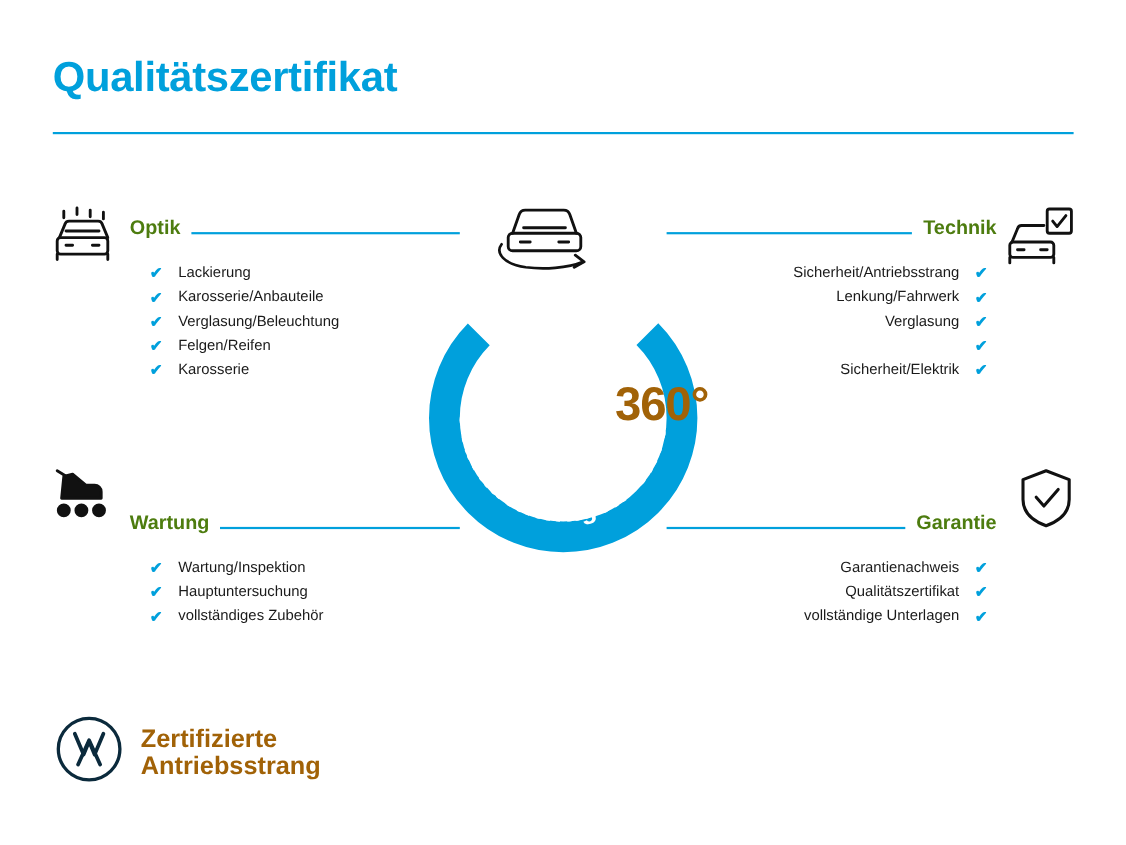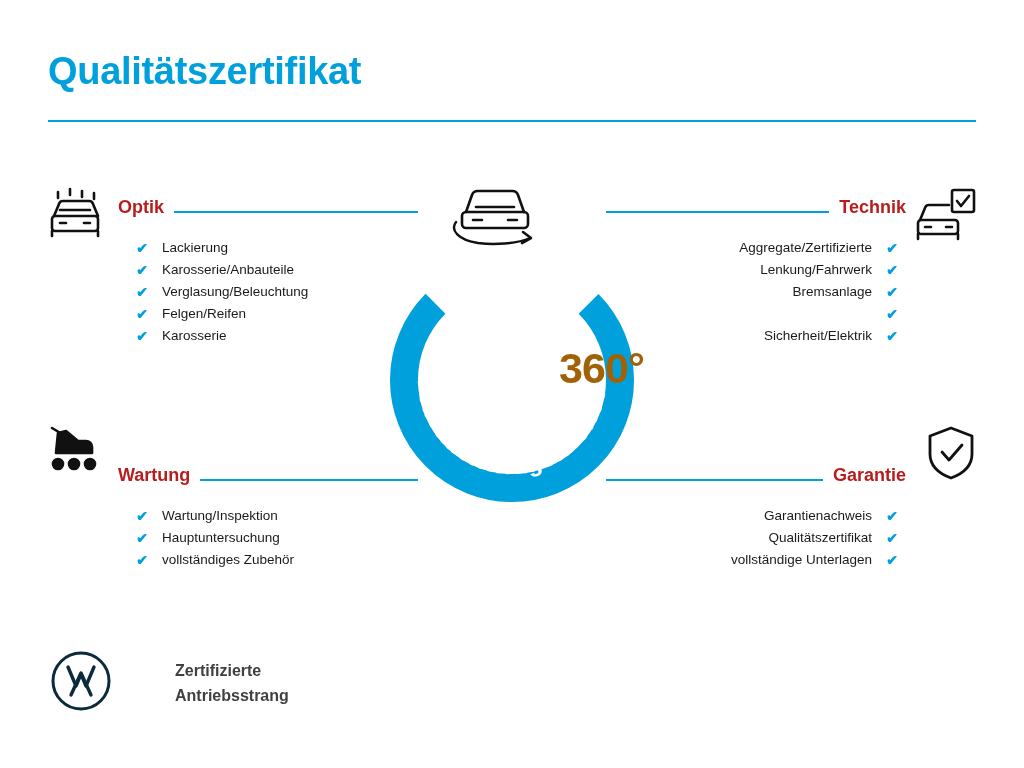--- a/index.html
+++ b/index.html
@@ -53,21 +53,21 @@
   .block-head {
     display: flex;
     align-items: flex-end;
     gap: 10px;
   }
   .block-right .block-head { flex-direction: row-reverse; }
 
   .block-title {
     font-size: 18px;
     font-weight: bold;
-    color: #b91c1c;
+    color: #4d7c0f;
     white-space: nowrap;
     line-height: 1;
     padding-bottom: 3px;
   }
   .head-rule {
     flex: 1 1 auto;
     height: 2px;
     background: #00A0DC;
     margin-bottom: 6px;
   }
@@ -141,25 +141,24 @@
   
   .footer {
     position: absolute;
     left: 50px;
     top: 650px;
     display: flex;
     align-items: center;
     gap: 16px;
   }
   .vw-text {
-    font-size: 16px;
-    font-weight: bold;
-    color: #404040;
+    font-size: 23px;
+    font-weight: bold;
+    color: #a16207;
     line-height: 25px;
-    margin-left: 47px;
   }
   .vw-text span { display: block; }
 </style>
 </head>
 <body>
 
 <div class="page">
 
   <div class="title">Qualitätszertifikat</div>
   <div class="title-rule"></div>
@@ -214,29 +213,29 @@
     </svg>
   </div>
   <div class="block block-right block-top">
     <div class="block-head">
       <div class="block-title">Technik</div>
       <div class="head-rule"></div>
     </div>
     <ul class="list">
       <li>
         <span class="check">✔</span>
-        <span>Aggregate/Zertifizierte</span>
+        <span>Sicherheit/Antriebsstrang</span>
       </li>
       <li>
         <span class="check">✔</span>
         <span>Lenkung/Fahrwerk</span>
       </li>
       <li>
         <span class="check">✔</span>
-        <span>Bremsanlage</span>
+        <span>Verglasung</span>
       </li>
       <li>
         <span class="check">✔</span>
       </li>
       <li>
         <span class="check">✔</span>
         <span>Sicherheit/Elektrik</span>
       </li>
     </ul>
   </div>

